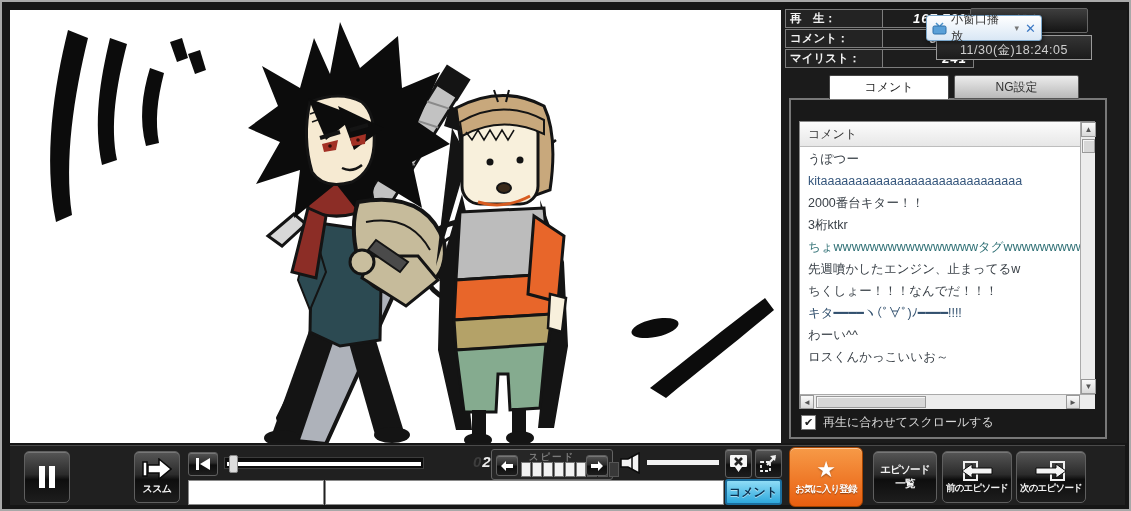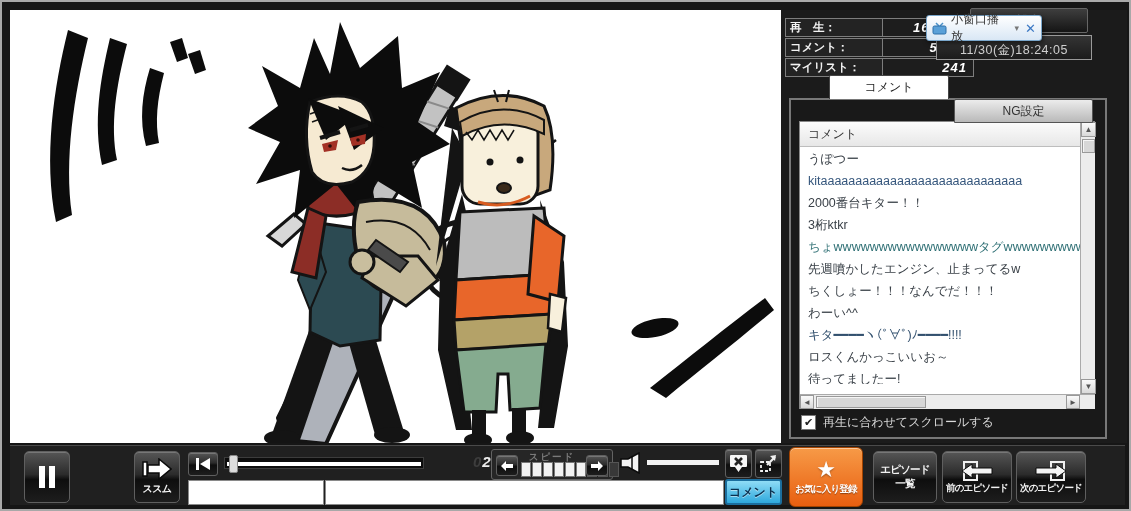--- a/index.html
+++ b/index.html
@@ -19,21 +19,21 @@
                 border-radius:2px;color:#5a5a5a;font-size:12px;display:flex;align-items:center;justify-content:center;}
   #tooltip{left:924px;top:13px;width:116px;height:26px;background:linear-gradient(#ffffff,#d9e7f5);border:1px solid #7aa7cc;
            border-radius:3px;box-shadow:1px 2px 4px rgba(0,0,0,.5);display:flex;align-items:center;gap:4px;padding:0 5px;z-index:40;}
   #tooltip .txt{font-size:12px;color:#333;}
   #tooltip .caret{font-size:9px;color:#777;cursor:pointer;}
   #tooltip .close{font-size:13px;font-weight:bold;color:#3b78c4;cursor:pointer;margin-left:2px;}
   #datebox{left:934px;top:33px;width:156px;height:25px;background:linear-gradient(#343434,#1c1c1c);border:1px solid #9a9a9a;
            color:#cfcfcf;font-size:12.5px;display:flex;align-items:flex-end;justify-content:center;letter-spacing:.5px;}
   .tab{height:24px;font-size:12px;display:flex;align-items:center;justify-content:center;cursor:pointer;z-index:5;}
   #tab-comment{left:827px;top:73px;width:120px;background:#fff;color:#222;border:1px solid #444;border-bottom:none;border-radius:2px 2px 0 0;}
-  #tab-ng{left:952px;top:73px;width:139px;background:linear-gradient(#ececec,#b9b9b9);color:#333;border:1px solid #555;border-radius:2px 2px 0 0;margin-top:24px;}
+  #tab-ng{left:952px;top:73px;width:125px;background:linear-gradient(#ececec,#b9b9b9);color:#333;border:1px solid #555;border-radius:2px 2px 0 0;}
   #panelbox{left:787px;top:96px;width:318px;height:341px;border:2px solid #787878;background:#191919;}
   #clist{left:797px;top:119px;width:296px;height:288px;background:#fff;border:1px solid #888;}
   #clist-header{position:absolute;left:0;top:0;width:280px;height:25px;background:linear-gradient(#fcfcfc,#e7e7e7);
                 border-bottom:1px solid #bdbdbd;color:#333;font-size:12px;display:flex;align-items:center;padding-left:8px;box-sizing:border-box;}
   .comment-row{height:22px;line-height:22px;padding-left:8px;font-size:12.5px;color:#3a4148;white-space:nowrap;overflow:hidden;}
   
   .sb{background:#ececec;}
   .sb-btn{background:linear-gradient(#fafafa,#d9d9d9);border:1px solid #999;color:#555;font-size:8px;
           display:flex;align-items:center;justify-content:center;cursor:pointer;}
   .sb-thumb{background:#d7d7d7;border:1px solid #999;box-shadow:inset 1px 1px 0 #f5f5f5;cursor:pointer;}
@@ -161,21 +161,21 @@
         <rect x="462" y="400" width="14" height="28" fill="#141414"></rect>
         <rect x="502" y="398" width="14" height="28" fill="#141414"></rect>
         <ellipse cx="468" cy="430" rx="14" ry="7" fill="#141414"></ellipse>
         <ellipse cx="510" cy="428" rx="14" ry="7" fill="#141414"></ellipse>
       </g>
     </svg>
   </div>
 
   <div class="abs" id="rpanel"></div>
 
-  <div class="abs" style="left:783px;top:16px;">
+  <div class="abs" style="left:783px;top:7px;">
       <div class="stat-row">
         <span class="stat-label">再　生：</span>
         <span class="stat-value">167,788</span>
       </div>
       <div class="stat-row">
         <span class="stat-label">コメント：</span>
         <span class="stat-value">5,635</span>
       </div>
       <div class="stat-row">
         <span class="stat-label">マイリスト：</span>
@@ -218,24 +218,23 @@
       <span>コメント</span>
     </div>
     <div style="position:absolute;left:0;top:26px;width:280px;height:236px;overflow:hidden;">
         <div class="comment-row">うぽつー</div>
         <div class="comment-row" style="color: rgb(53, 86, 124);">kitaaaaaaaaaaaaaaaaaaaaaaaaaaaaa</div>
         <div class="comment-row">2000番台キター！！</div>
         <div class="comment-row">3桁ktkr</div>
         <div class="comment-row" style="color: rgb(46, 111, 116);">ちょwwwwwwwwwwwwwwwwタグwwwwwwwwwwww</div>
         <div class="comment-row">先週噴かしたエンジン、止まってるw</div>
         <div class="comment-row">ちくしょー！！！なんでだ！！！</div>
+        <div class="comment-row" style="color: rgb(50, 80, 110);">キタ━━━━ヽ(ﾟ∀ﾟ)ﾉ━━━━!!!!</div>
         <div class="comment-row">わーい^^</div>
-        <div class="comment-row" style="color: rgb(50, 80, 110);">キタ━━━━ヽ(ﾟ∀ﾟ)ﾉ━━━━!!!!</div>
         <div class="comment-row">ロスくんかっこいいお～</div>
-        <div class="comment-row">待ってましたー!</div>
       </div>
 
     <div class="abs sb" style="left:280px;top:0;width:15px;height:272px;border-left:1px solid #aaa;">
       <div class="abs sb-btn" style="left:0;top:0;width:15px;height:15px;">▲</div>
       <div class="abs sb-thumb" style="left:1px;top:17px;width:13px;height:14px;"></div>
       <div class="abs sb-btn" style="left:0;top:257px;width:15px;height:15px;">▼</div>
     </div>
 
     <div class="abs sb" style="left:0;top:272px;width:295px;height:15px;border-top:1px solid #aaa;">
       <div class="abs sb-btn" style="left:0;top:0;width:14px;height:14px;">◄</div>

